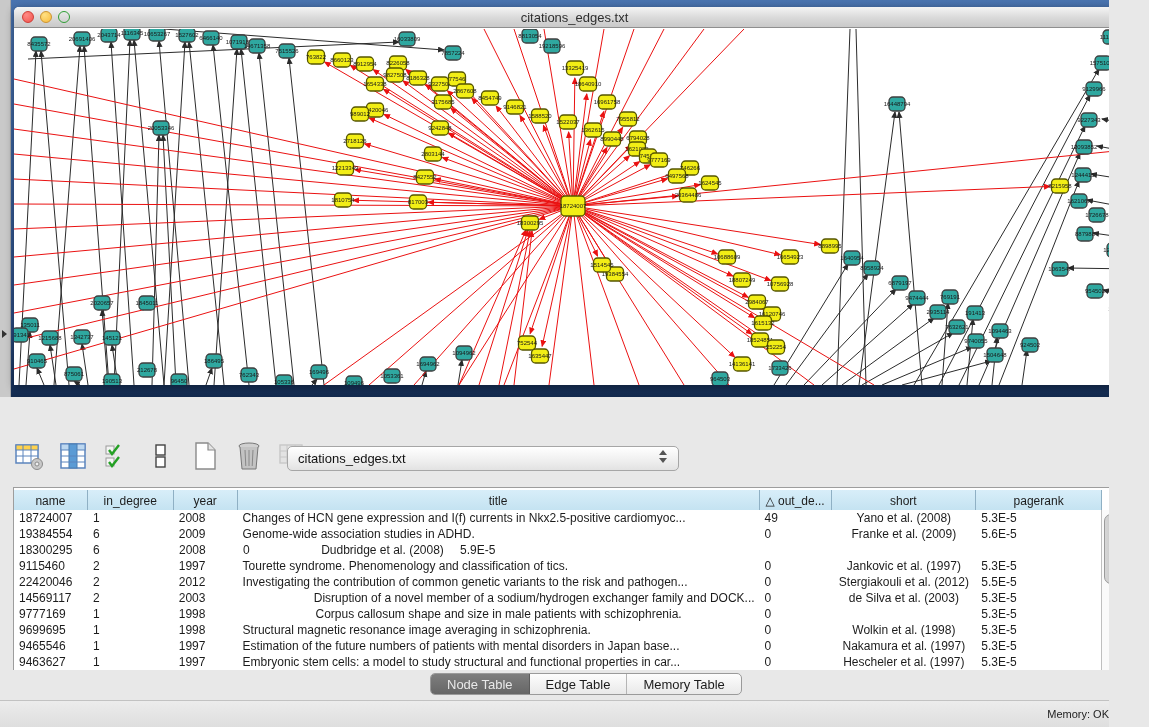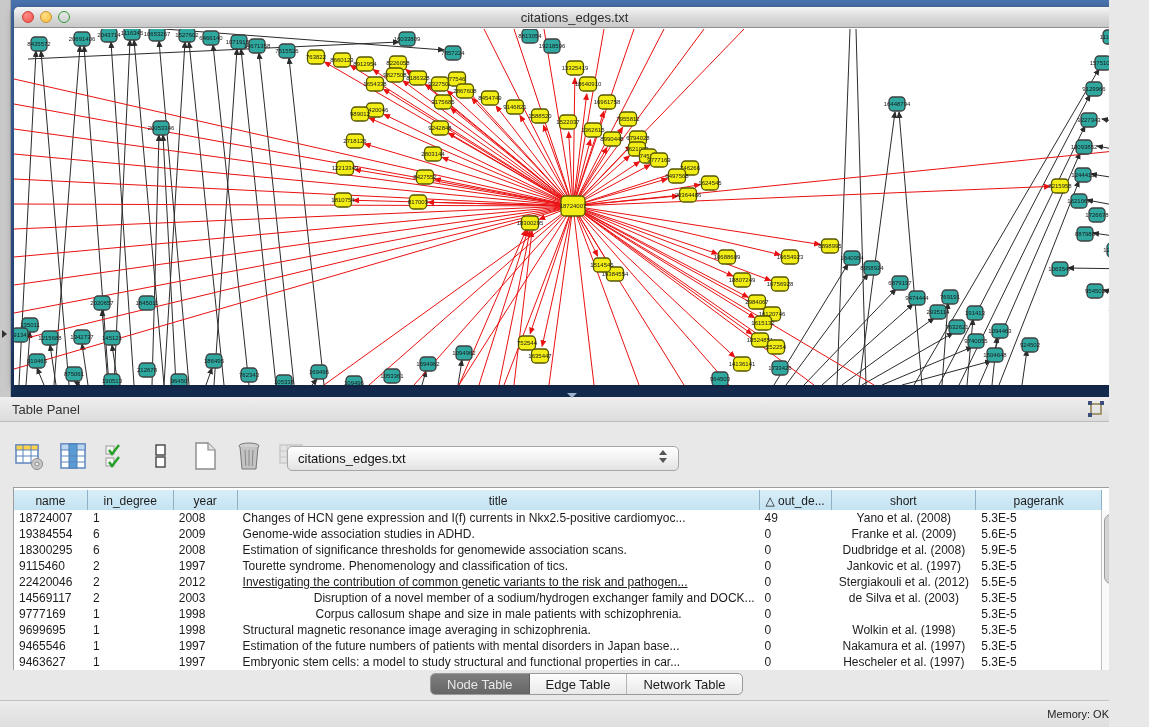--- a/index.html
+++ b/index.html
@@ -484,31 +484,20 @@
             <rect x="442" y="317" width="16" height="14" rx="4" fill="#2fa8a0" stroke="#3f3f3f" stroke-width="1.3"></rect>
             <text x="450" y="326" text-anchor="middle" font-size="6" fill="#1a1a1a">1094962</text>
             <rect x="125" y="267" width="16" height="14" rx="4" fill="#2fa8a0" stroke="#3f3f3f" stroke-width="1.3"></rect>
             <text x="133" y="276" text-anchor="middle" font-size="6" fill="#1a1a1a">1845011</text>
           </svg>
       </div>
     </div>
   </div>
 
   <div class="table-panel">
-    <div class="tp-header">
-      <div class="splitter-nub"></div>
-      <div class="tp-title">Table Panel</div>
-      <svg class="tp-float" viewBox="0 0 18 16">
-        <rect x="4" y="3" width="10" height="10" fill="none" stroke="#948653" stroke-width="1.6"></rect>
-        <rect x="1" y="0" width="4" height="4" fill="#3c4f7c"></rect>
-        <rect x="13" y="0" width="4" height="4" fill="#3c4f7c"></rect>
-        <rect x="1" y="12" width="4" height="4" fill="#3c4f7c"></rect>
-      </svg>
-      <div class="tp-close">✕</div>
-    </div>
 
     <div class="toolbar">
       <svg class="tb-icon" viewBox="0 0 30 30">
         <rect x="2" y="4" width="22" height="18" fill="#fff" stroke="#5b84bd" stroke-width="1.5"></rect>
         <rect x="2" y="4" width="22" height="5" fill="#ffd24d" stroke="#5b84bd"></rect>
         <line x1="9" y1="4" x2="9" y2="22" stroke="#5b84bd"></line>
         <line x1="17" y1="4" x2="17" y2="22" stroke="#5b84bd"></line>
         <line x1="2" y1="15" x2="24" y2="15" stroke="#5b84bd"></line>
         <circle cx="23" cy="23" r="5.5" fill="#c8c8c8" stroke="#8b8b8b"></circle>
         <circle cx="23" cy="23" r="2" fill="#efefef" stroke="#8b8b8b"></circle>
@@ -589,39 +578,38 @@
             <div class="gr-cell" style="width: 64px; text-align: left;">2009</div>
             <div class="gr-cell" style="width: 523px; text-align: left;">Genome-wide association studies in ADHD.</div>
             <div class="gr-cell" style="width: 72px; text-align: left;">0</div>
             <div class="gr-cell" style="width: 145px; text-align: center;">Franke et al. (2009)</div>
             <div class="gr-cell" style="width: 126px; text-align: left;">5.6E-5</div>
           </div>
           <div class="grid-row">
             <div class="gr-cell" style="width: 74px; text-align: left;">18300295</div>
             <div class="gr-cell" style="width: 86px; text-align: left;">6</div>
             <div class="gr-cell" style="width: 64px; text-align: left;">2008</div>
-            <div class="gr-cell" style="width: 523px; text-align: left;">Estimation of significance thresholds for genomewide association scans.</div>
             <div class="gr-cell" style="width: 72px; text-align: left;">0</div>
             <div class="gr-cell" style="width: 145px; text-align: center;">Dudbridge et al. (2008)</div>
             <div class="gr-cell" style="width: 126px; text-align: left;">5.9E-5</div>
           </div>
           <div class="grid-row">
             <div class="gr-cell" style="width: 74px; text-align: left;">9115460</div>
             <div class="gr-cell" style="width: 86px; text-align: left;">2</div>
             <div class="gr-cell" style="width: 64px; text-align: left;">1997</div>
             <div class="gr-cell" style="width: 523px; text-align: left;">Tourette syndrome. Phenomenology and classification of tics.</div>
             <div class="gr-cell" style="width: 72px; text-align: left;">0</div>
             <div class="gr-cell" style="width: 145px; text-align: center;">Jankovic et al. (1997)</div>
             <div class="gr-cell" style="width: 126px; text-align: left;">5.3E-5</div>
           </div>
           <div class="grid-row">
             <div class="gr-cell" style="width: 74px; text-align: left;">22420046</div>
             <div class="gr-cell" style="width: 86px; text-align: left;">2</div>
             <div class="gr-cell" style="width: 64px; text-align: left;">2012</div>
-            <div class="gr-cell" style="width: 523px; text-align: left; text-decoration: underline;">Investigating the contribution of common genetic variants to the risk and pathogen...</div>
+            <div class="gr-cell" style="width: 523px; text-align: left;">Investigating the contribution of common genetic variants to the risk and pathogen...</div>
             <div class="gr-cell" style="width: 72px; text-align: left;">0</div>
             <div class="gr-cell" style="width: 145px; text-align: center;">Stergiakouli et al. (2012)</div>
             <div class="gr-cell" style="width: 126px; text-align: left;">5.5E-5</div>
           </div>
           <div class="grid-row">
             <div class="gr-cell" style="width: 74px; text-align: left;">14569117</div>
             <div class="gr-cell" style="width: 86px; text-align: left;">2</div>
             <div class="gr-cell" style="width: 64px; text-align: left;">2003</div>
             <div class="gr-cell" style="width: 523px; text-align: right;">Disruption of a novel member of a sodium/hydrogen exchanger family and DOCK...</div>
             <div class="gr-cell" style="width: 72px; text-align: left;">0</div>
@@ -666,21 +654,21 @@
           </div>
         </div>
       <div class="vscroll">
         <div class="vthumb"></div>
       </div>
     </div>
 
     <div class="tabs">
       <div class="tab selected">Node Table</div>
       <div class="tab">Edge Table</div>
-      <div class="tab">Network Table</div>
+      <div class="tab">Memory Table</div>
     </div>
 
     <div class="statusbar">
       <div class="mem">Memory: OK</div>
       <div class="memdot"></div>
     </div>
   </div>
 </div>
 
 </body></html>

